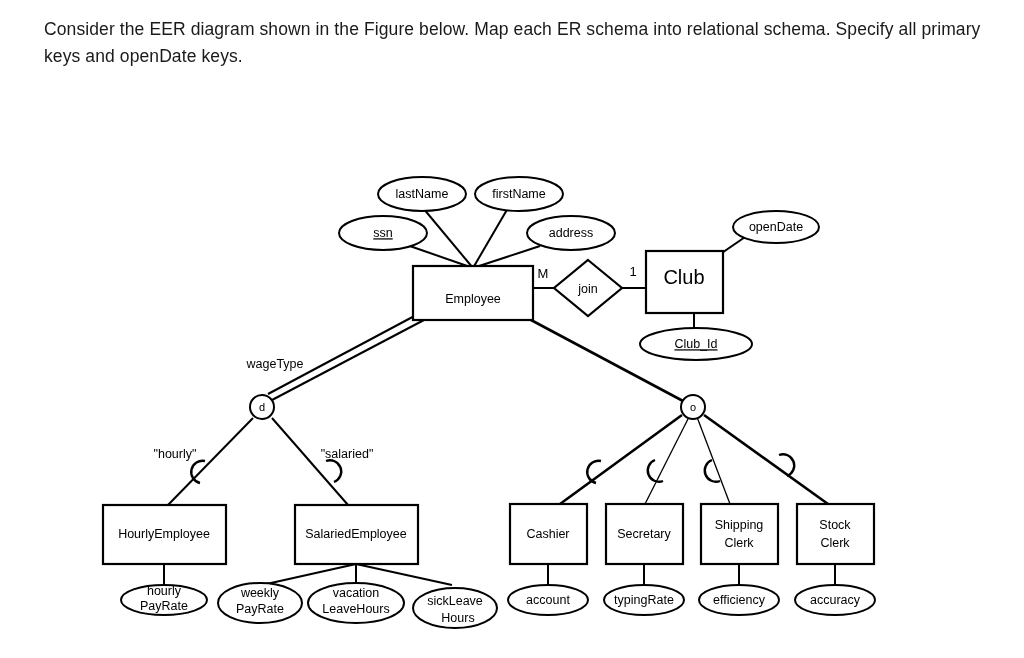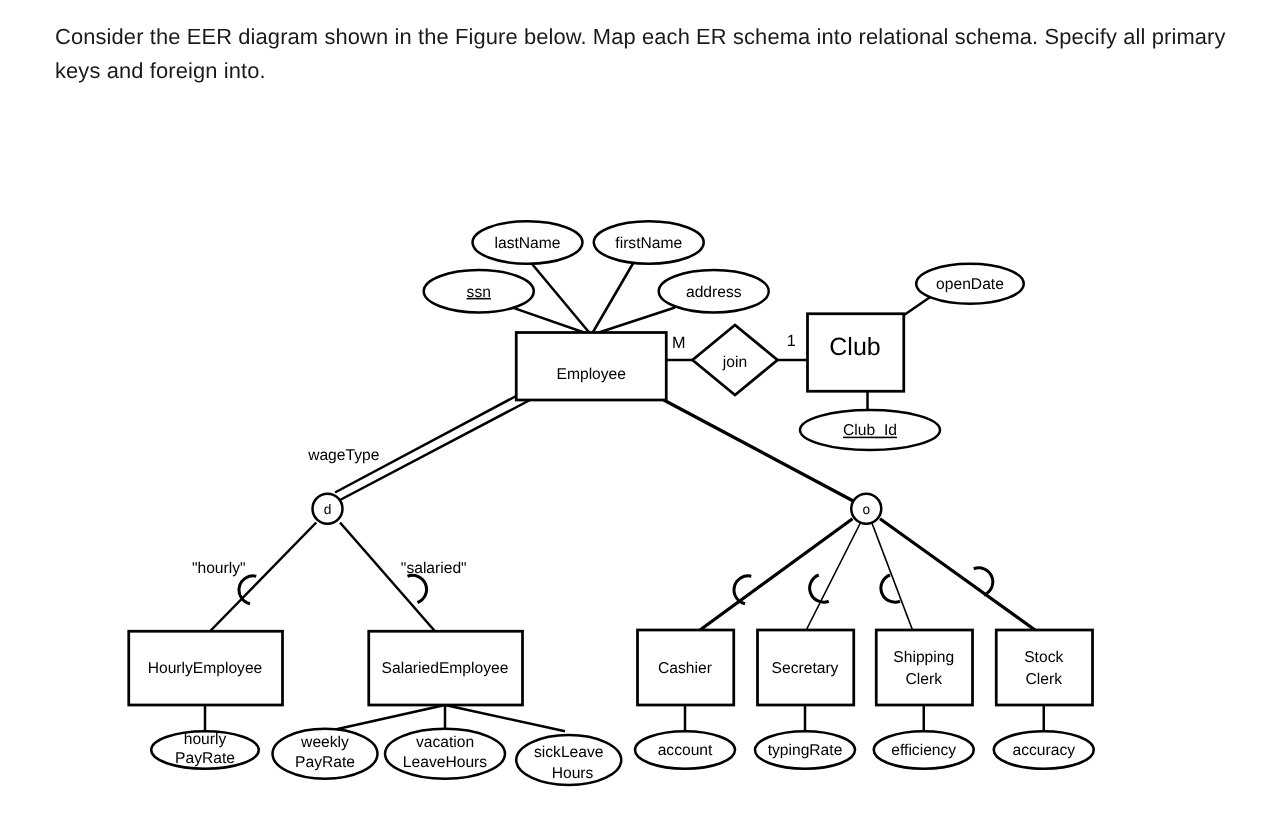--- a/index.html
+++ b/index.html
@@ -49,21 +49,21 @@
   .diamond { fill: #ffffff; stroke: #000000; stroke-width: 2.2; }
   .circle { fill: #ffffff; stroke: #000000; stroke-width: 2; }
   .link { stroke: #000000; stroke-width: 2; fill: none; }
   .link-thin { stroke: #000000; stroke-width: 1.3; fill: none; }
   .link-thick { stroke: #000000; stroke-width: 2.6; fill: none; }
   .arc { stroke: #000000; stroke-width: 2.4; fill: none; }
 </style>
 </head>
 <body>
 
-<div id="question-text">Consider the EER diagram shown in the Figure below. Map each ER schema into relational schema. Specify all primary keys and foreign into.</div>
+<div id="question-text">Consider the EER diagram shown in the Figure below. Map each ER schema into relational schema. Specify all primary keys and openDate keys.</div>
 
 <svg id="eer-diagram" viewBox="0 0 1024 658" width="1024" height="658" xmlns="http://www.w3.org/2000/svg">
 
   <g>
     <line class="link" x1="404" y1="244" x2="473" y2="268"></line>
     <line class="link" x1="423" y1="208" x2="473" y2="268"></line>
     <line class="link" x1="508" y1="208" x2="473" y2="268"></line>
     <line class="link" x1="540" y1="246" x2="473" y2="268"></line>
   </g>
 

